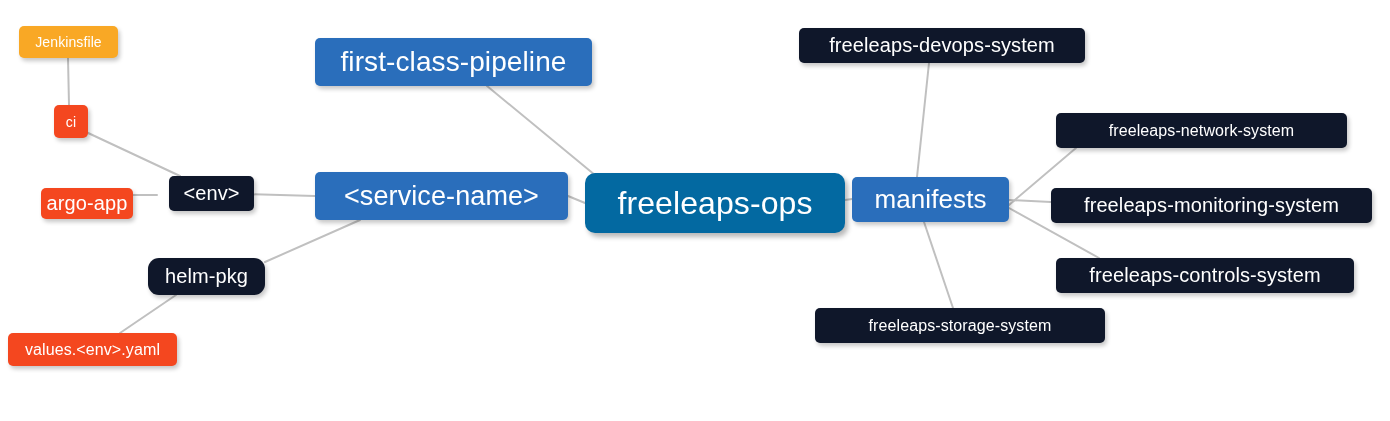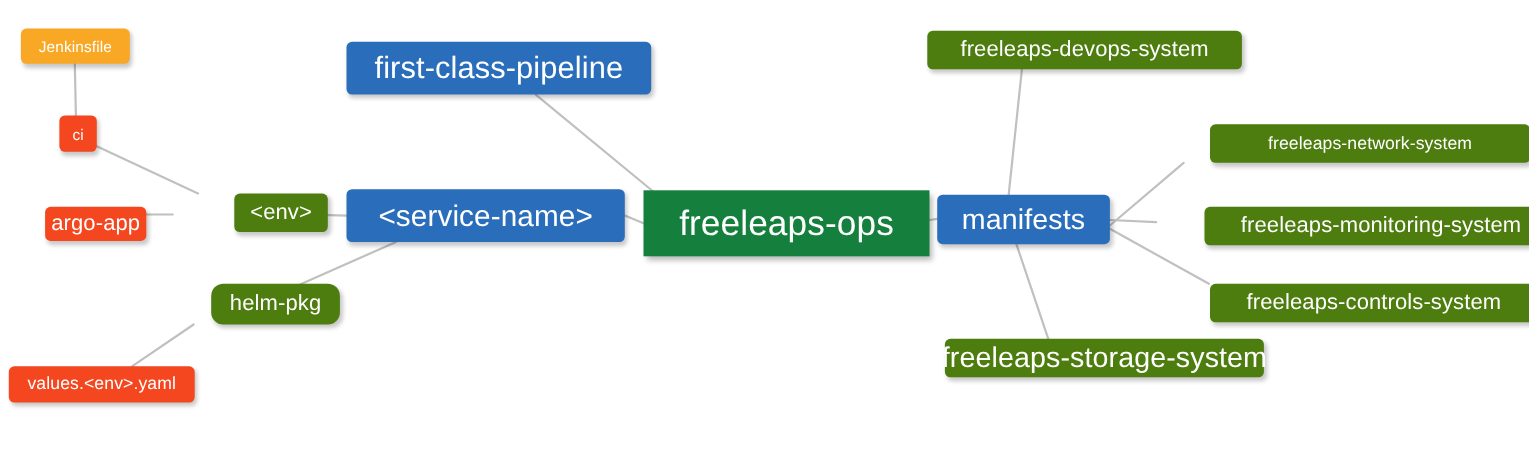--- a/index.html
+++ b/index.html
@@ -34,26 +34,26 @@
     align-items: center;
     justify-content: center;
     border-radius: 5px;
     color: #ffffff;
     white-space: nowrap;
     letter-spacing: 0.1px;
     box-shadow: 2px 3px 4px rgba(0,0,0,0.22);
     z-index: 2;
   }
   .node-root {
-    background: #15803d;
-    border-radius: 0;
+    background: #0369a1;
+    border-radius: 10px;
     box-shadow: 3px 4px 5px rgba(0,0,0,0.28);
   }
   .node-blue   { background: #2a6ebb; }
-  .node-green  { background: #4d7c0f; margin-left: 44px; }
+  .node-green  { background: #0f172a; }
   .node-orange { background: #f9a825; }
   .node-red    { background: #f4471f; }
 </style>
 </head>
 <body>
 
 <div id="mindmap">
   <svg id="edges" viewBox="0 0 1390 421" xmlns="http://www.w3.org/2000/svg">
       <line x1="585" y1="203" x2="568" y2="196" stroke="#c0c0c0" stroke-width="2" stroke-linecap="round"></line>
       <line x1="601" y1="180" x2="487" y2="86" stroke="#c0c0c0" stroke-width="2" stroke-linecap="round"></line>
@@ -106,17 +106,17 @@
       </div>
       <div class="node node-green" style="left: 1056px; top: 113px; width: 291px; height: 35px; font-size: 16px;">
         <span>freeleaps-network-system</span>
       </div>
       <div class="node node-green" style="left: 1051px; top: 188px; width: 321px; height: 35px; font-size: 20px;">
         <span>freeleaps-monitoring-system</span>
       </div>
       <div class="node node-green" style="left: 1056px; top: 258px; width: 298px; height: 35px; font-size: 20px;">
         <span>freeleaps-controls-system</span>
       </div>
-      <div class="node node-green" style="left: 815px; top: 308px; width: 290px; height: 35px; font-size: 26px;">
+      <div class="node node-green" style="left: 815px; top: 308px; width: 290px; height: 35px; font-size: 16px;">
         <span>freeleaps-storage-system</span>
       </div>
     </div>
 </div>
 
 </body></html>

